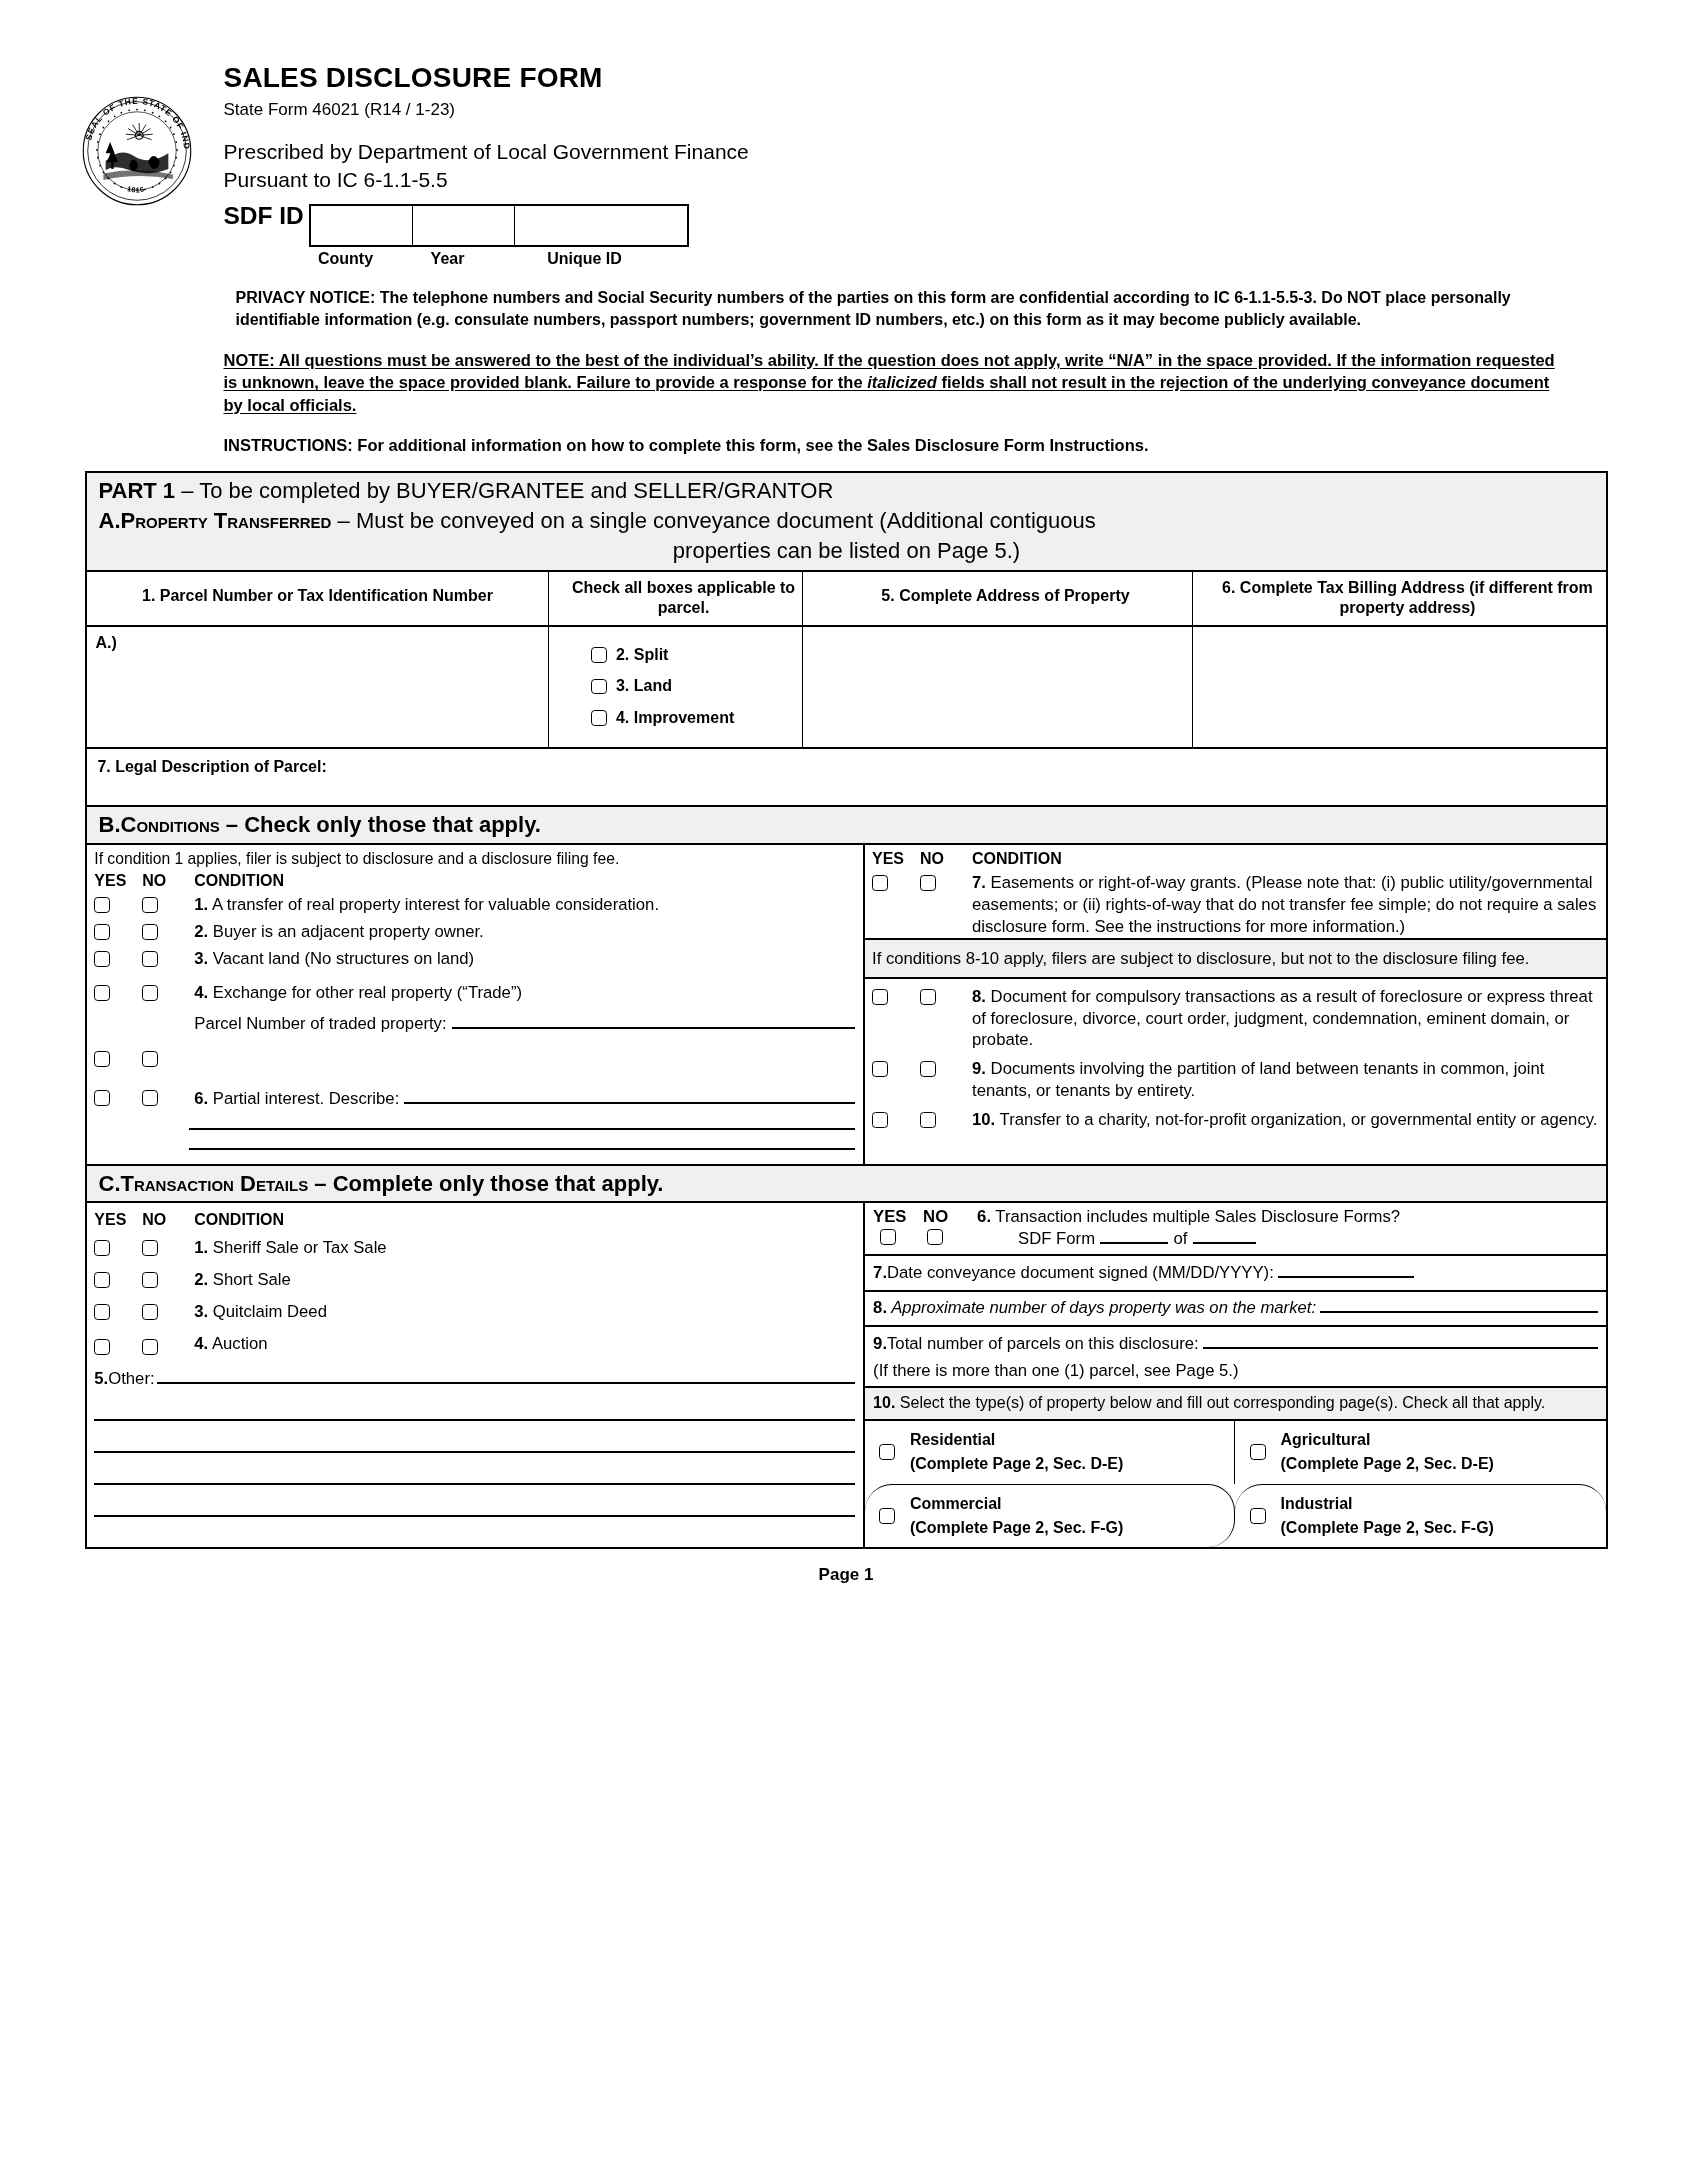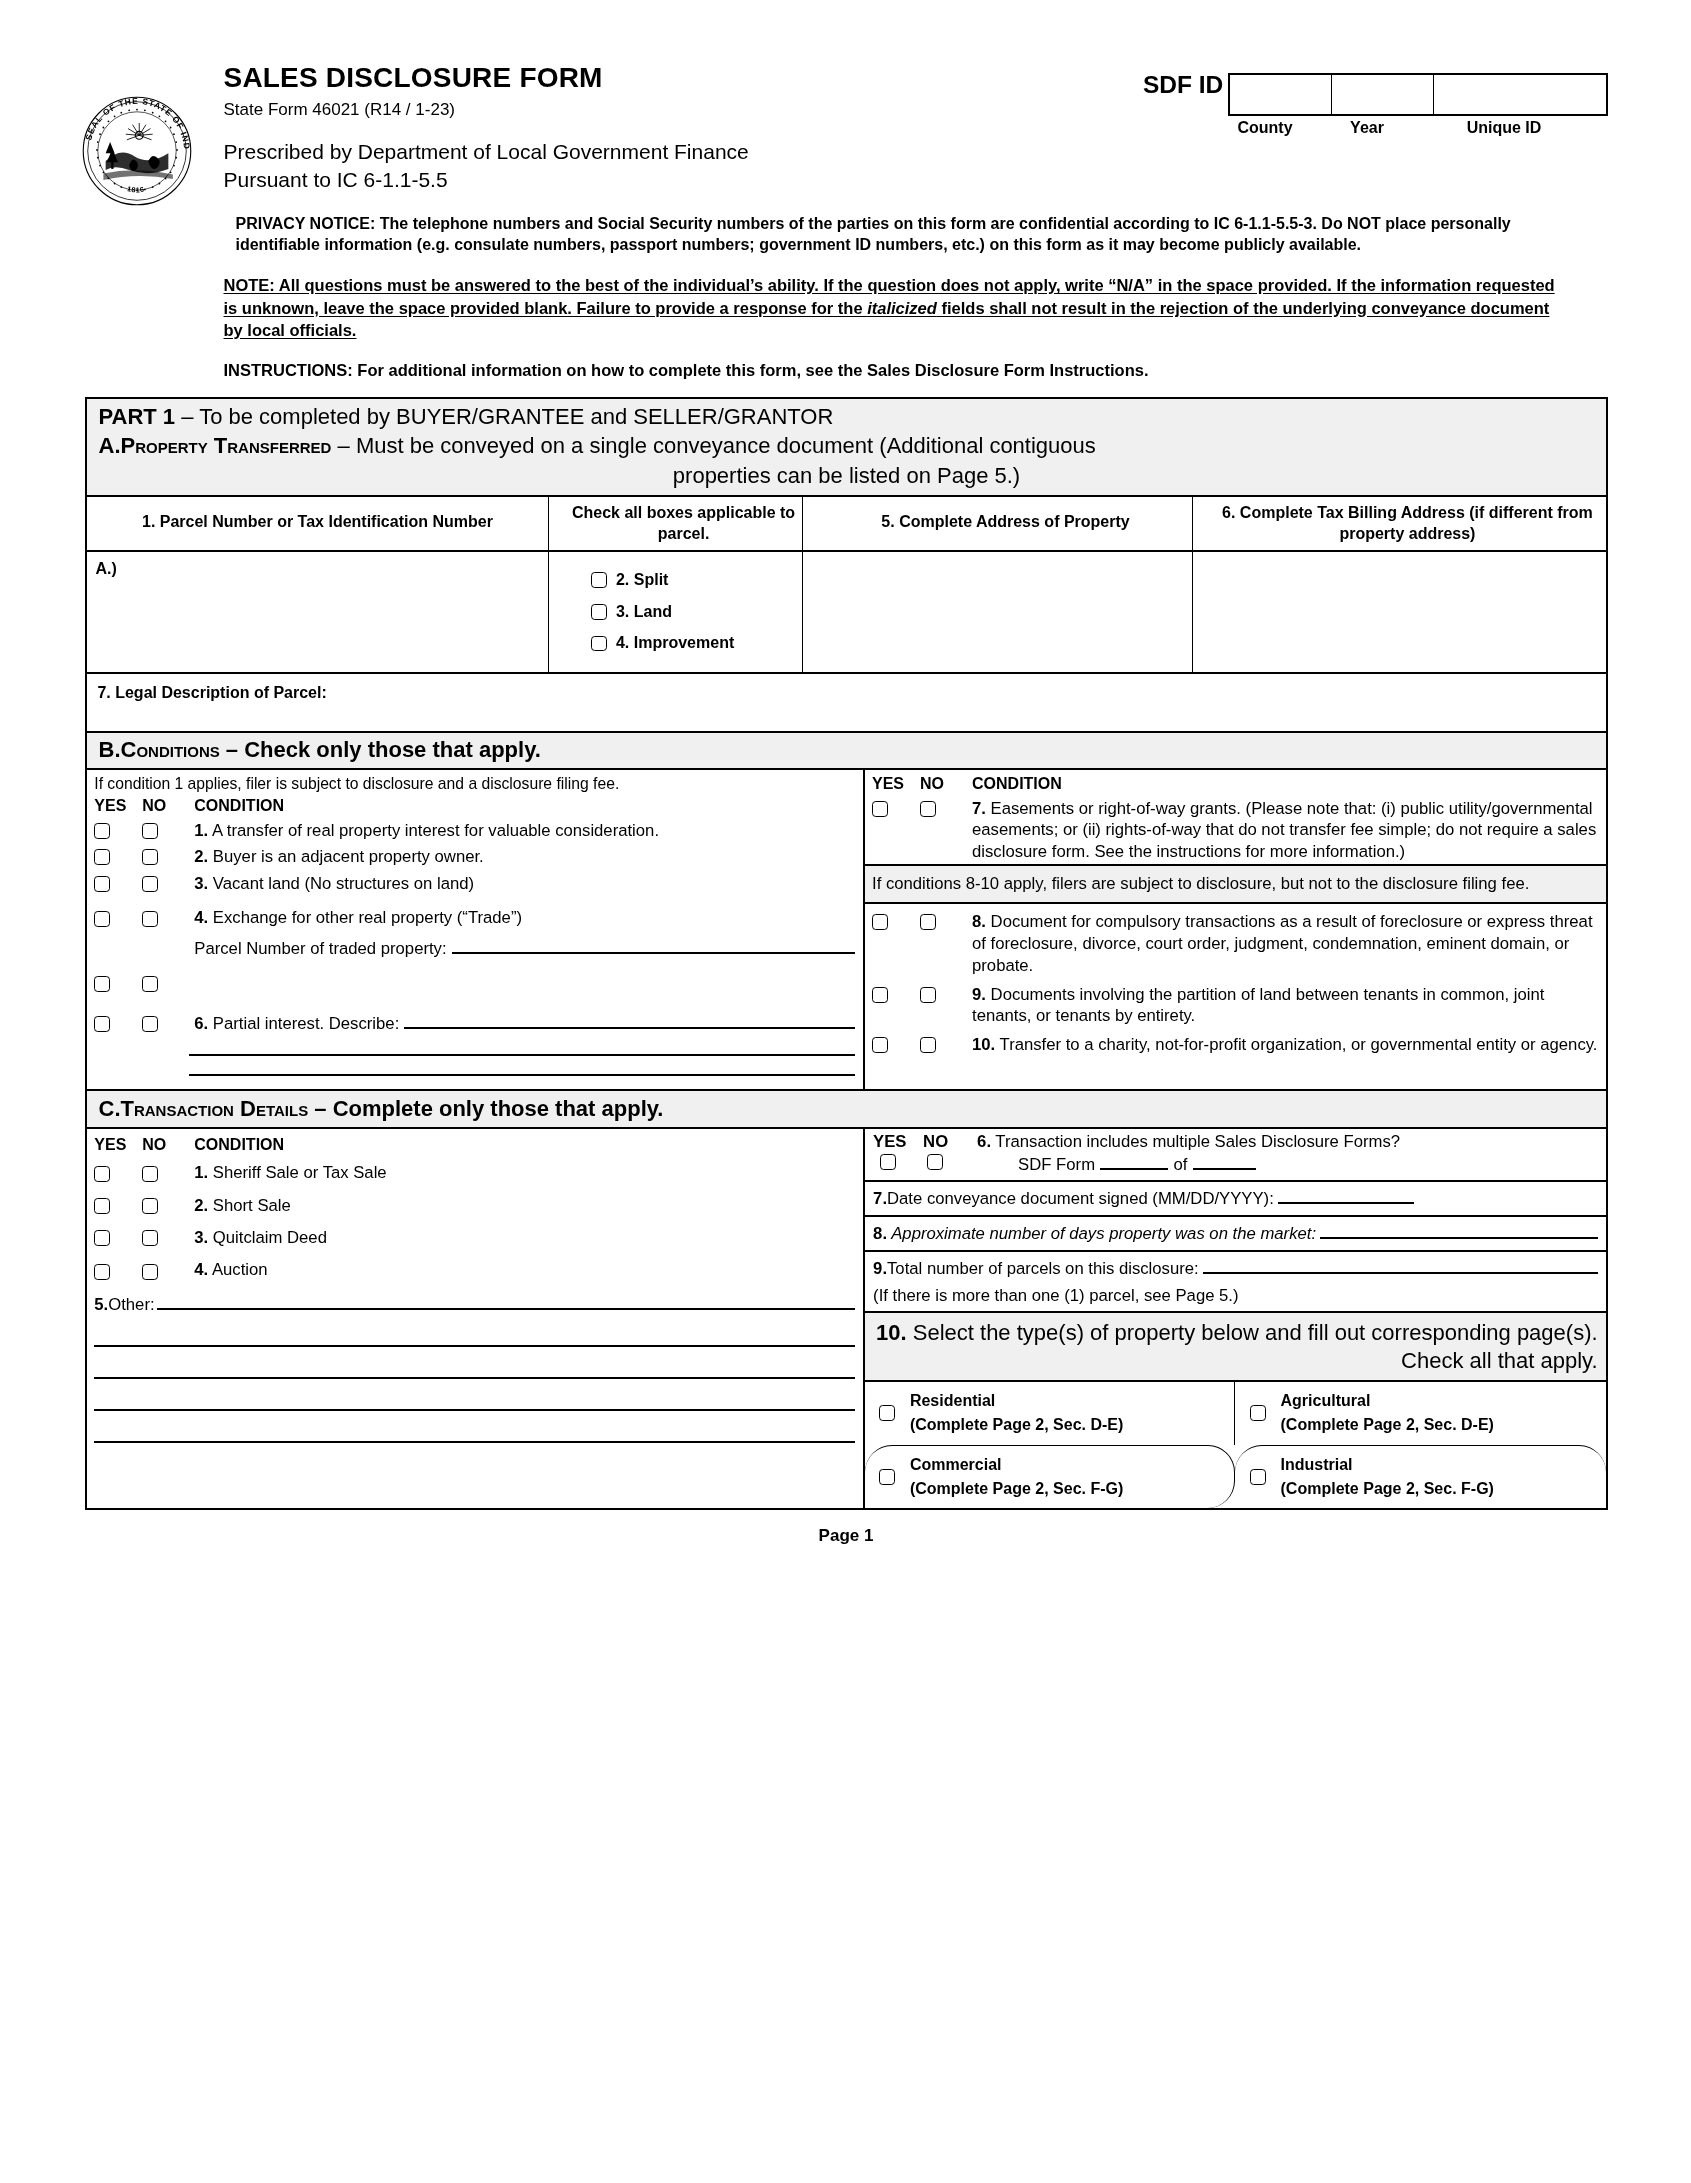--- a/index.html
+++ b/index.html
@@ -38,20 +38,21 @@
     height: 112px;
   }
   .head-body {
     flex: 1 1 auto;
     padding-left: 22.5px;
     box-sizing: border-box;
   }
   .head-top {
     display: flex;
     align-items: flex-start;
+    flex-direction: column;
   }
   .head-left {
     flex: 1 1 auto;
   }
   .form-title {
     font-size: 28px;
     font-weight: bold;
     letter-spacing: 0.2px;
     line-height: 1.06;
     margin: 0 0 6.3px 0;
@@ -357,23 +358,22 @@
     border-top: 2.1px solid #000;
     padding: 6.3px 8.4px 5.2px 8.4px;
     font-size: 16.7px;
   }
   .c-row9 .l1 { display: flex; align-items: baseline; }
   .c-row9 .l2 { margin-top: 7.3px; }
 
   .c10 {
     border-top: 2.1px solid #000;
     padding: 5.2px 8.4px 5.2px 8.4px;
-    font-size: 22px;
+    font-size: 16px;
     line-height: 1.28;
-    text-align: right;
   }
   .ptypes { border-top: 2.1px solid #000; display: flex; flex-wrap: wrap; }
   .ptype {
     width: 50%;
     box-sizing: border-box;
     display: flex;
     align-items: center;
     padding: 7.3px 5.2px 7.3px 14.6px;
     border-right: 1.6px solid #000;
   }

